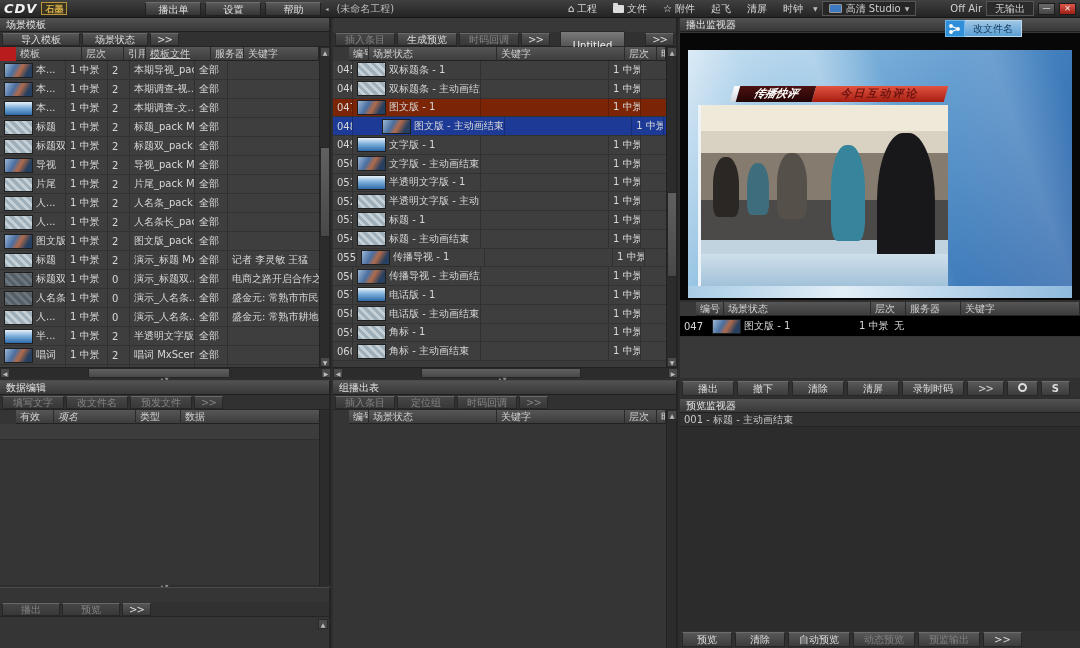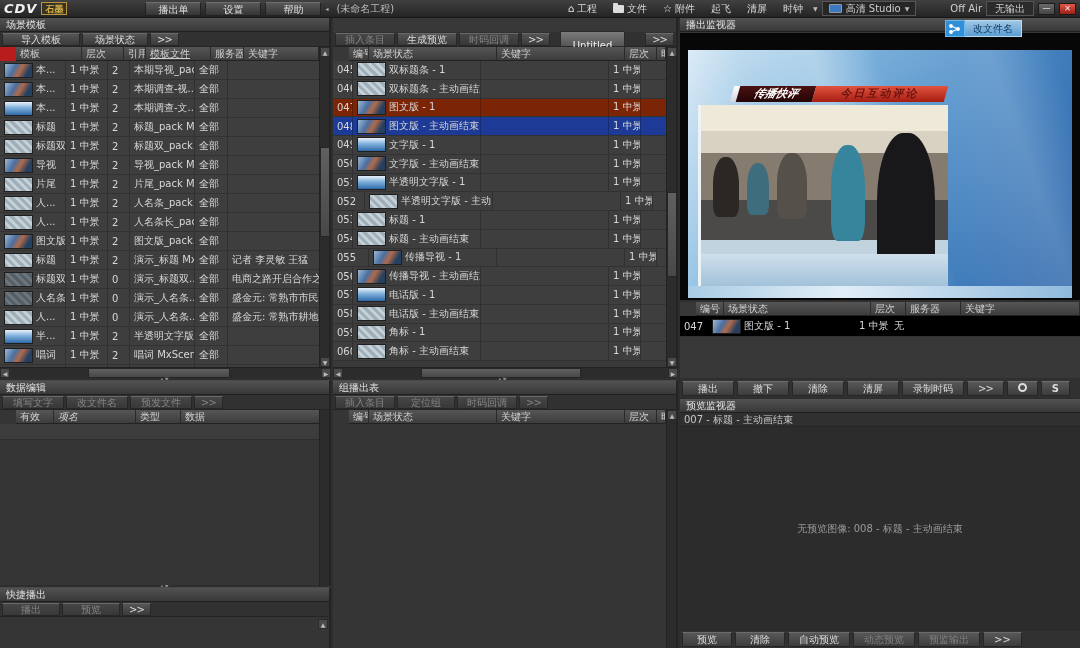--- a/index.html
+++ b/index.html
@@ -376,21 +376,21 @@
           <div class="tcell" style="width: 128px;">
             <span class="thumb t-photo"></span>
             <span class="nowrap">图文版 - 1</span>
           </div>
           <div class="tcell" style="width: 128px;"></div>
           <div class="tcell" style="width: 32px;">1 中景</div>
           <div class="tcell" style="flex: 1 1 0%; border-right: none;"></div>
         </div>
         <div class="trow sel-blue" style="height: 18.75px;">
           <div class="tcell" style="width: 20px;">048</div>
-          <div class="tcell" style="width: 128px;">
+          <div class="tcell" style="width: 128px; margin-left: 25px;">
             <span class="thumb t-photo"></span>
             <span class="nowrap">图文版 - 主动画结束</span>
           </div>
           <div class="tcell" style="width: 128px;"></div>
           <div class="tcell" style="width: 32px;">1 中景</div>
           <div class="tcell" style="flex: 1 1 0%; border-right: none;"></div>
         </div>
         <div class="trow" style="height: 18.75px;">
           <div class="tcell" style="width: 20px;">049</div>
           <div class="tcell" style="width: 128px;">
@@ -415,21 +415,21 @@
           <div class="tcell" style="width: 20px;">051</div>
           <div class="tcell" style="width: 128px;">
             <span class="thumb t-blue"></span>
             <span class="nowrap">半透明文字版 - 1</span>
           </div>
           <div class="tcell" style="width: 128px;"></div>
           <div class="tcell" style="width: 32px;">1 中景</div>
           <div class="tcell" style="flex: 1 1 0%; border-right: none;"></div>
         </div>
         <div class="trow" style="height: 18.75px;">
-          <div class="tcell" style="width: 32px;">052</div>
+          <div class="tcell" style="width: 20px;">052</div>
           <div class="tcell" style="width: 128px;">
             <span class="thumb t-pale"></span>
             <span class="nowrap">半透明文字版 - 主动...</span>
           </div>
           <div class="tcell" style="width: 128px;"></div>
           <div class="tcell" style="width: 32px;">1 中景</div>
           <div class="tcell" style="flex: 1 1 0%; border-right: none;"></div>
         </div>
         <div class="trow" style="height: 18.75px;">
           <div class="tcell" style="width: 20px;">053</div>
@@ -445,21 +445,21 @@
           <div class="tcell" style="width: 20px;">054</div>
           <div class="tcell" style="width: 128px;">
             <span class="thumb t-pale"></span>
             <span class="nowrap">标题 - 主动画结束</span>
           </div>
           <div class="tcell" style="width: 128px;"></div>
           <div class="tcell" style="width: 32px;">1 中景</div>
           <div class="tcell" style="flex: 1 1 0%; border-right: none;"></div>
         </div>
         <div class="trow" style="height: 18.75px;">
-          <div class="tcell" style="width: 36px; text-align: right;">055</div>
+          <div class="tcell" style="width: 24px; text-align: right;">055</div>
           <div class="tcell" style="width: 128px;">
             <span class="thumb t-photo"></span>
             <span class="nowrap">传播导视 - 1</span>
           </div>
           <div class="tcell" style="width: 128px;"></div>
           <div class="tcell" style="width: 32px;">1 中景</div>
           <div class="tcell" style="flex: 1 1 0%; border-right: none;"></div>
         </div>
         <div class="trow" style="height: 18.75px;">
           <div class="tcell" style="width: 20px;">056</div>
@@ -540,21 +540,20 @@
         <div class="hcell" style="width: 38px;">有效</div>
         <div class="hcell" style="width: 82px; font-style: italic;">项名</div>
         <div class="hcell" style="width: 45px;">类型</div>
         <div class="hcell" style="flex: 1 1 0%;">数据</div>
       </div>
     <div class="abs" style="left:0;top:43px;width:325px;height:16px;background:#3c3c3c;border-bottom:1px solid #2d2d2d"></div>
     <div class="vscroll" style="right:0;top:29px;height:176px"></div>
   </div>
 
   <div class="abs" id="quick-playout-panel" style="left:0;top:587px;width:331px;height:61px;background:#353535;border-right:2px solid #242424;border-top:1px solid #4a4a4a">
-    <div class="ptitle">快捷播出</div>
     <div class="tabrow" style="top:14px">
       <span class="tbtn dim" style="min-width:58px">播出</span>
       <span class="tbtn dim" style="min-width:58px">预览</span>
       <span class="tbtn more">&gt;&gt;</span>
     </div>
     <span class="sb-arrow" style="right:1px;top:31px">▲</span>
   </div>
 
   <div class="abs" id="group-playlist-panel" style="left:333px;top:380px;width:345px;height:268px;background:#353535;border-right:2px solid #242424;border-top:1px solid #4a4a4a">
     <div class="ptitle">组播出表</div>
@@ -644,24 +643,21 @@
     <span class="mini-btn" style="min-width:52px;text-align:center">清除</span>
     <span class="mini-btn" style="min-width:52px;text-align:center">清屏</span>
     <span class="mini-btn" style="min-width:62px;text-align:center">录制时码</span>
     <span class="mini-btn" style="letter-spacing:-1px">&gt;&gt;</span>
     <span class="mini-btn"><span class="cam"></span></span>
     <span class="mini-btn" style="font-weight:bold">S</span>
   </div>
 
   <div class="abs" style="left:680px;top:399px;width:400px;height:249px;background:#2c2c2c">
     <div class="ptitle">预览监视器</div>
-    <div class="abs nowrap" style="left:0;top:14px;width:400px;height:14px;line-height:14px;padding-left:4px;background:#303030;border-bottom:1px solid #242424;color:#c8c8c8">007 - 标题 - 主动画结束</div>
-    <div class="abs" style="left:0;top:28px;width:400px;height:204px;display:flex;align-items:center;justify-content:center;color:#9a9a9a">
-      <span>无预览图像: 008 - 标题 - 主动画结束</span>
-    </div>
+    <div class="abs nowrap" style="left:0;top:14px;width:400px;height:14px;line-height:14px;padding-left:4px;background:#303030;border-bottom:1px solid #242424;color:#c8c8c8">001 - 标题 - 主动画结束</div>
     <div class="abs" style="left:0;top:232px;width:400px;height:17px;background:#313131;display:flex;align-items:center;padding-left:2px" id="pv-btns">
         <span class="mini-btn" style="min-width: 50px; text-align: center;">预览</span>
         <span class="mini-btn" style="min-width: 50px; text-align: center;">清除</span>
         <span class="mini-btn" style="min-width: 60px; text-align: center;">自动预览</span>
         <span class="mini-btn dim" style="min-width: 60px; text-align: center;">动态预览</span>
         <span class="mini-btn dim" style="min-width: 60px; text-align: center;">预监输出</span>
         <span class="mini-btn">&gt;&gt;</span>
       </div>
   </div>
 

